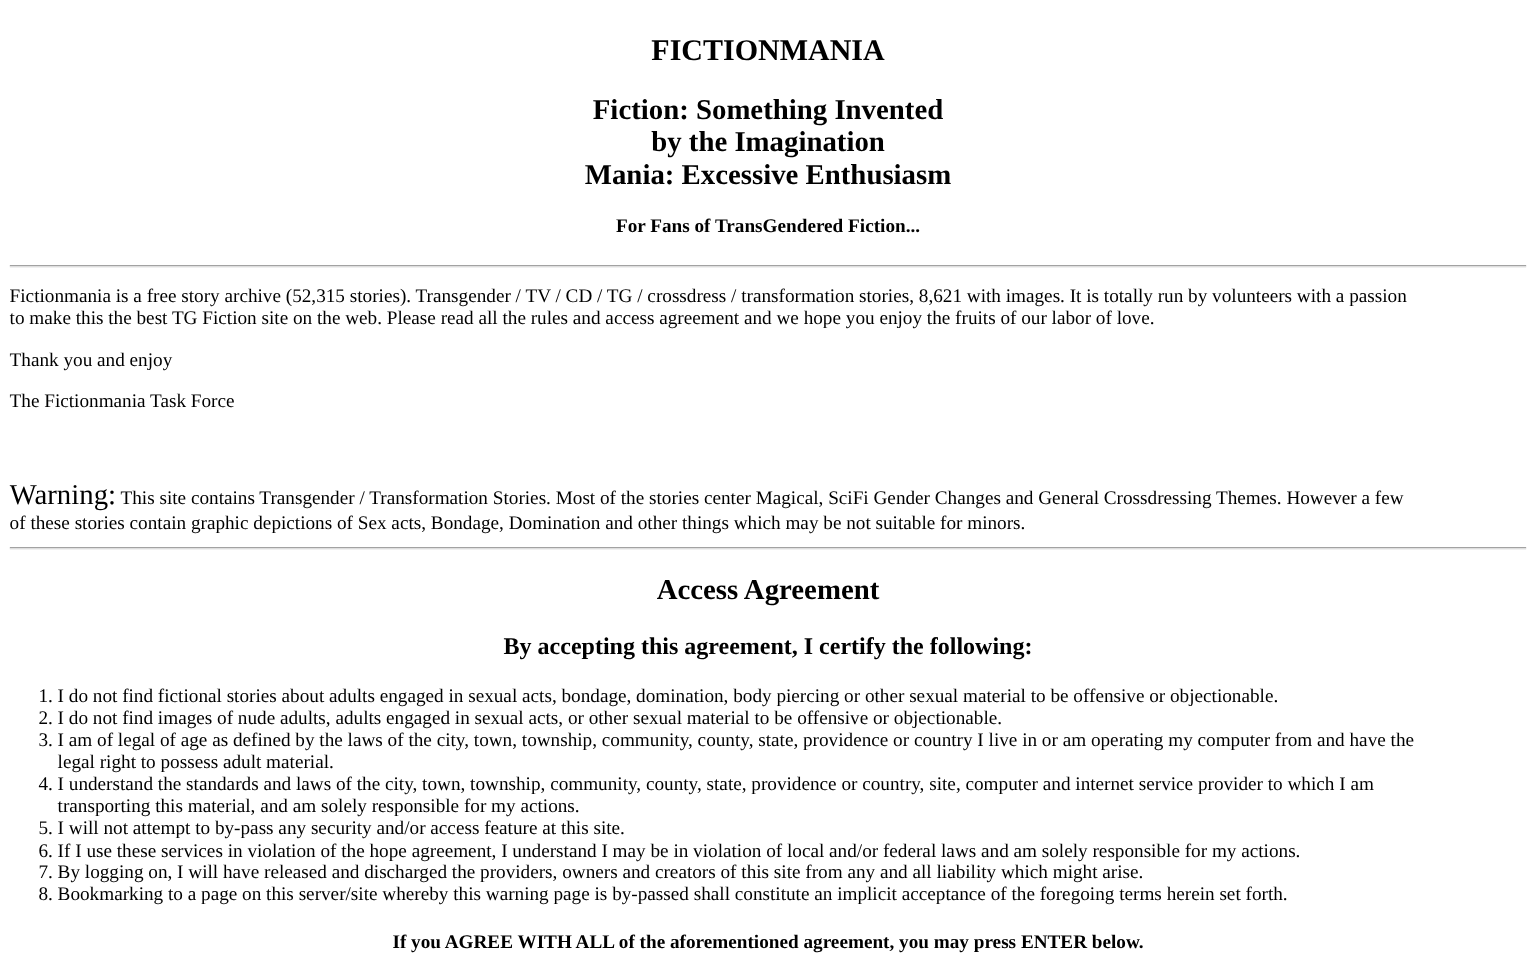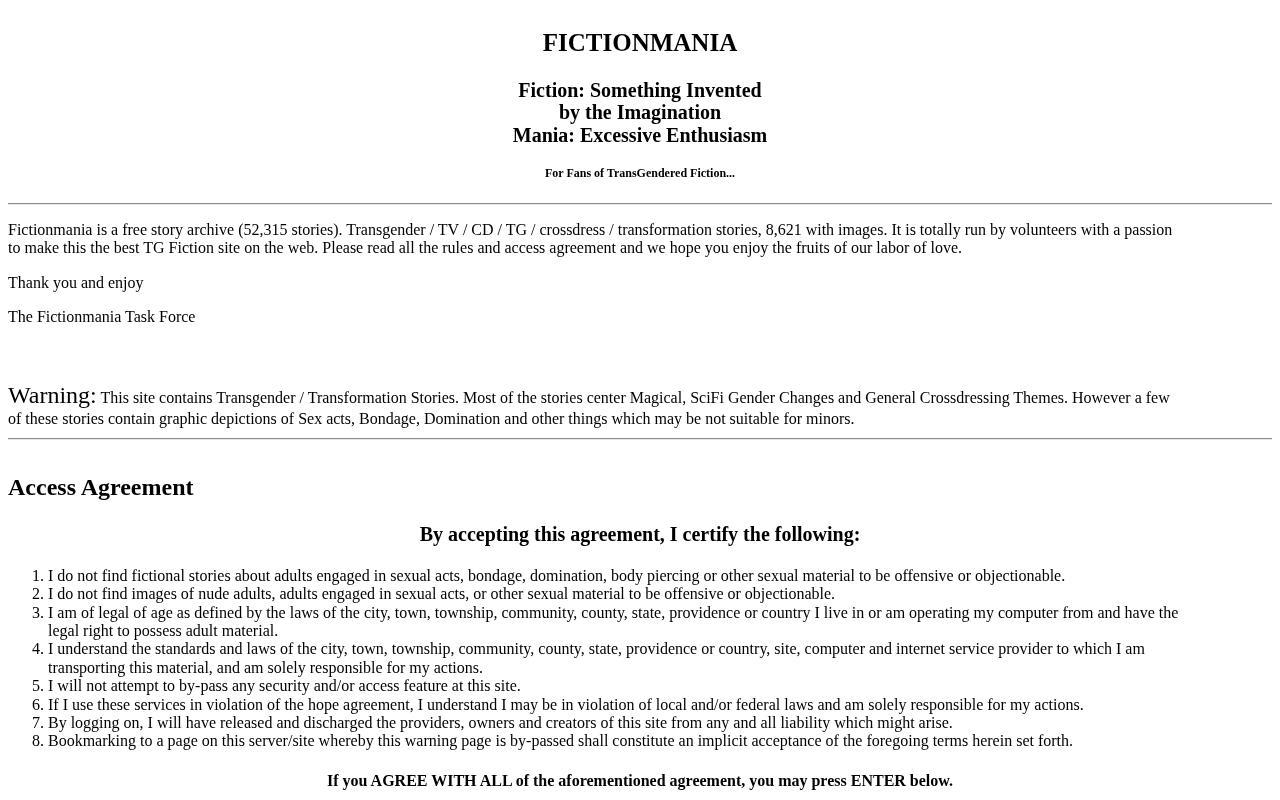--- a/index.html
+++ b/index.html
@@ -14,28 +14,28 @@
     line-height: 1.15;
   }
   h1.site-title {
     text-align: center;
     font-size: 25px;
     font-weight: bold;
     margin: 21px 0;
   }
   h2.site-subtitle {
     text-align: center;
-    font-size: 20px;
+    font-size: 24px;
     font-weight: bold;
     margin: 20px 0;
     line-height: 1.12;
   }
   .tagline {
     text-align: center;
-    font-size: 12px;
+    font-size: 16px;
     font-weight: bold;
     margin: 21px 0 22px 0;
   }
   hr.divider {
     border: none;
     border-top: 1px solid #8c8c8c;
     border-bottom: 1px solid #e6e6e6;
     height: 0;
     margin: 8px 0;
   }
@@ -50,24 +50,24 @@
   }
   p.warning-paragraph {
     margin-top: 56px !important;
     margin-bottom: 10px !important;
   }
   .warning-label {
     font-weight: normal;
     font-size: 24px;
   }
   h2.access-heading {
-    text-align: left;
+    text-align: center;
     font-size: 24px;
     font-weight: bold;
-    margin: 34px 0 20px 0;
+    margin: 21px 0 20px 0;
   }
   .certify-line {
     text-align: center;
     font-weight: bold;
     font-size: 20px;
     margin: 21px 0;
   }
   ol.agreement-list {
     margin: 16px 0;
     padding-left: 40px;

